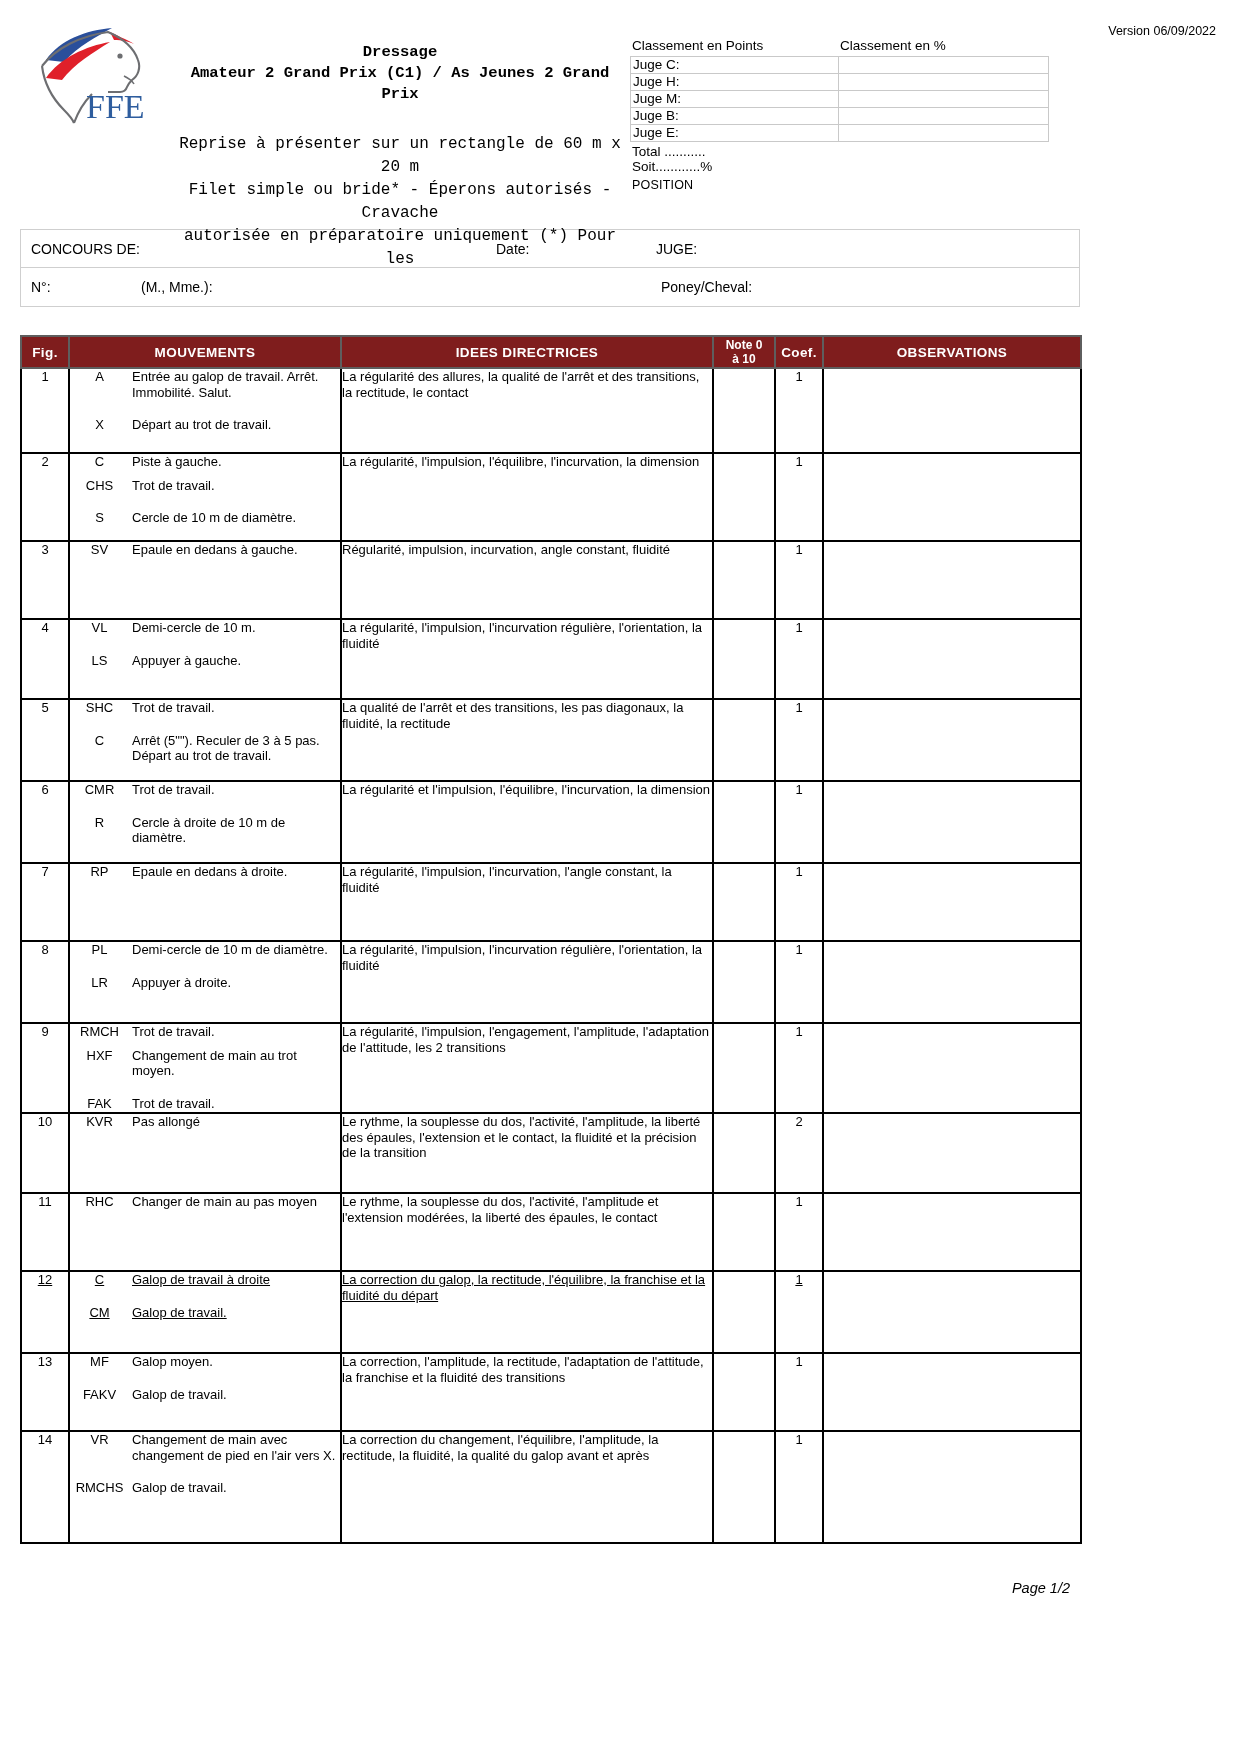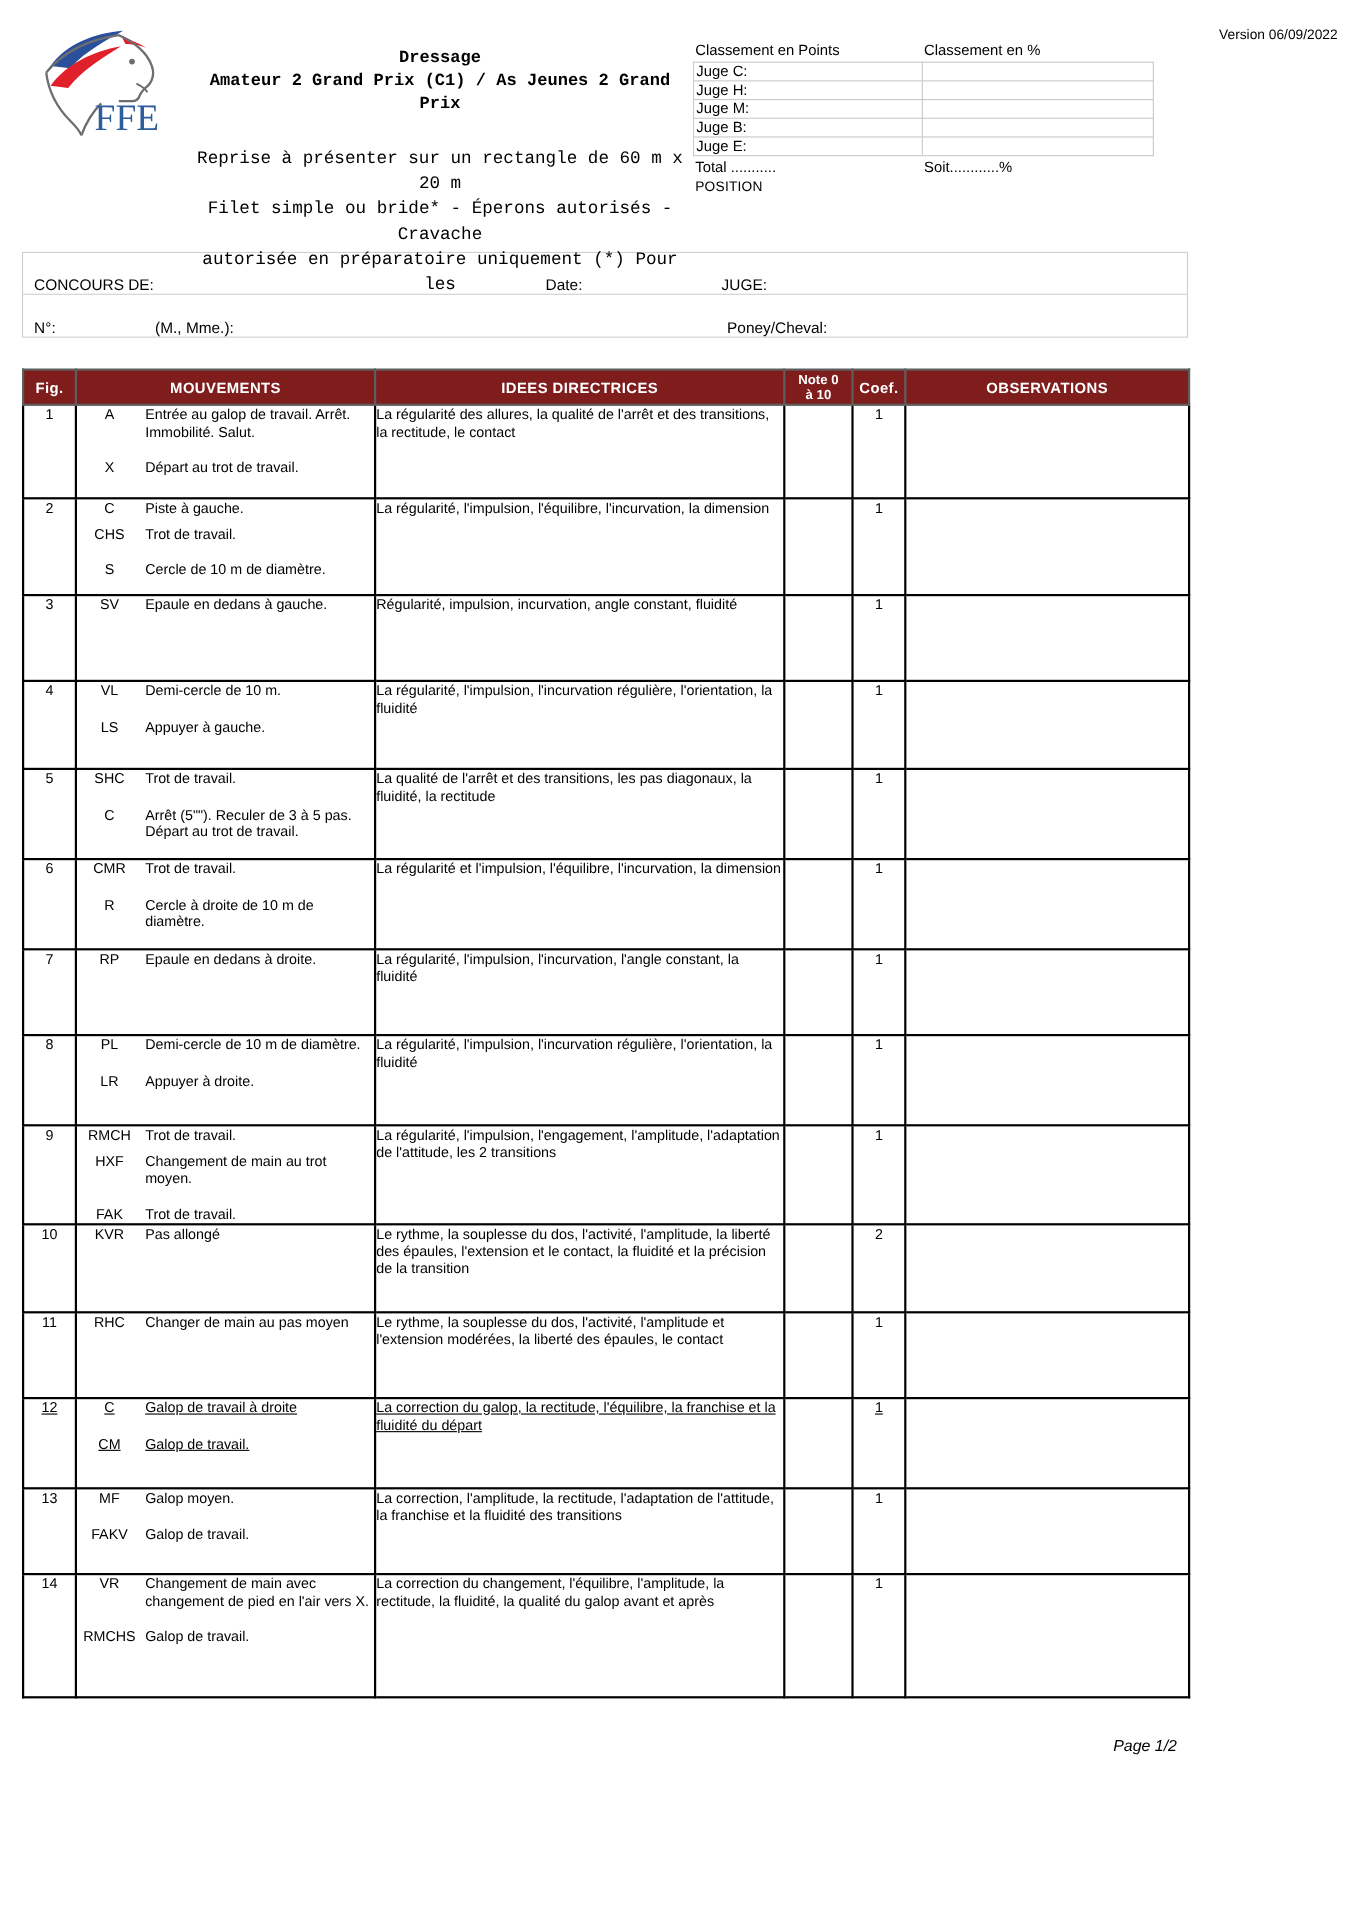--- a/index.html
+++ b/index.html
@@ -89,39 +89,40 @@
     line-height: 15px;
   }
   table.judges td.jlabel { width: 208px; }
   table.judges td.jval   { width: 210px; }
 
   .totals {
     display: flex;
     font-size: 13.5px;
     margin-top: 2px;
     padding-left: 2px;
+    flex-direction: column;
   }
   .totals .t1 { width: 208px; }
   .position-line {
     font-size: 12.5px;
     padding-left: 2px;
     margin-top: 4px;
     letter-spacing: 0.2px;
   }
 
   
   .concours {
     border: 1px solid #cfcfcf;
     margin-top: 10px;
     width: 1060px;
   }
   .concours .crow {
     display: flex;
     height: 38px;
-    align-items: flex-end;
+    align-items: center;
     font-size: 14px;
     padding-left: 10px;
   }
   .concours .crow.first { border-bottom: 1px solid #cfcfcf; }
   .c-concours { width: 465px; }
   .c-date { width: 160px; }
   .c-juge { flex: 1; }
   .c-no { width: 110px; }
   .c-mmme { width: 520px; }
   .c-poney { flex: 1; }

